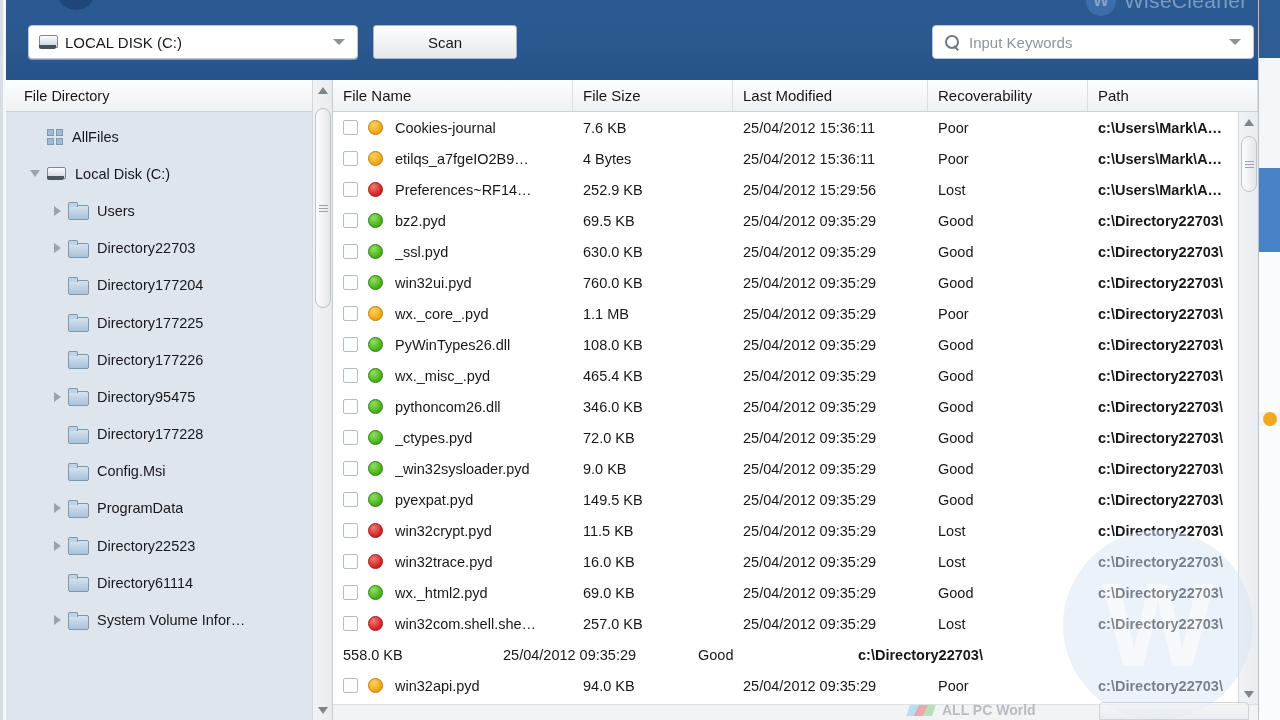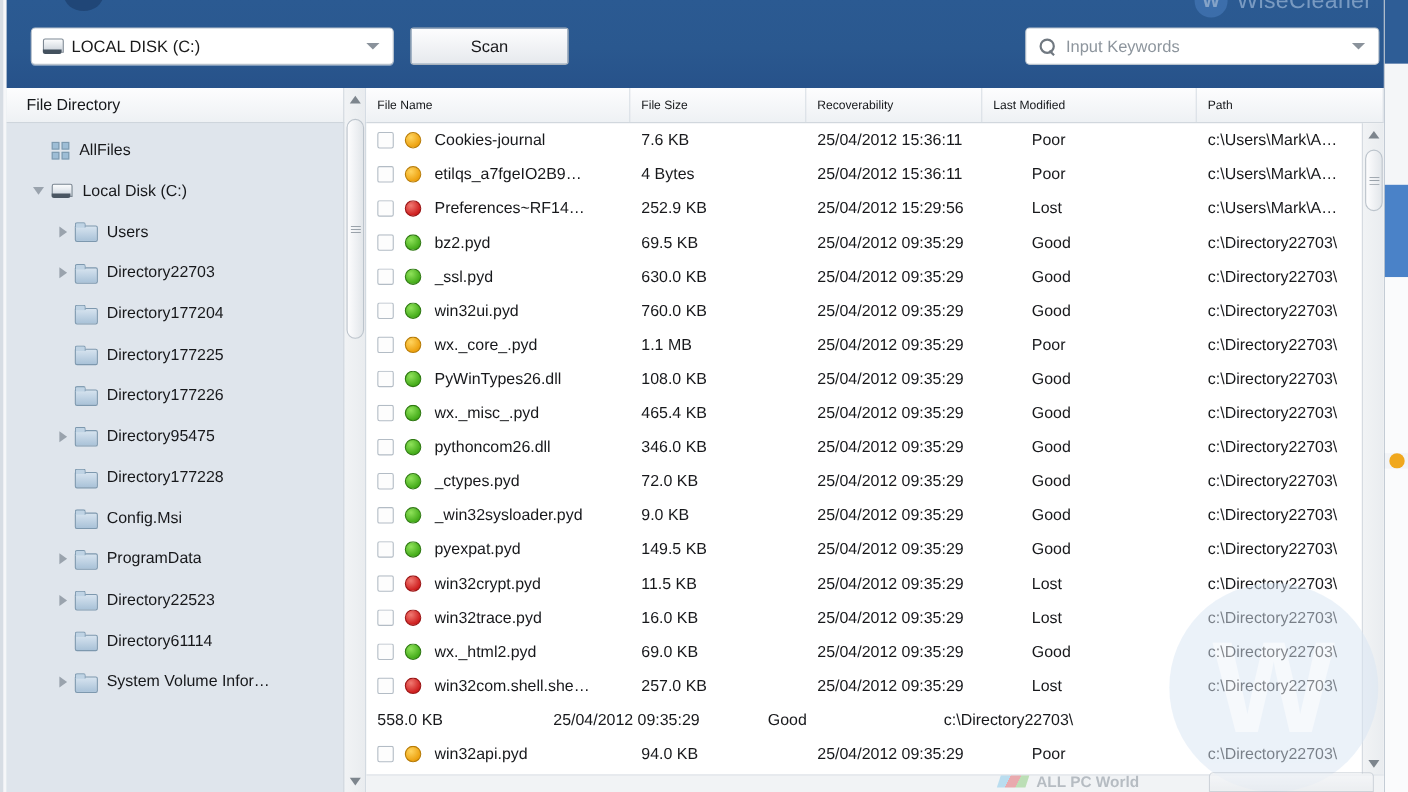--- a/index.html
+++ b/index.html
@@ -189,40 +189,40 @@
   .grip { width:9px; height:7px; background:
       repeating-linear-gradient(#9aa2aa 0 1px, transparent 1px 3px); }
 
   
   .list-pane { flex: 1 1 auto; position: relative; background: #fff; }
   .list-head {
     height: 32px; background: linear-gradient(#fdfdfe,#eef1f4);
     border-bottom: 1px solid #ccd3da; display: flex; align-items: stretch;
   }
   .hcell {
-    display:flex; align-items:center; font-size: 11px; color:#15171a;
+    display:flex; align-items:center; font-size: 15px; color:#15171a;
     border-right: 1px solid #d9dfe5; padding-left: 10px; white-space: nowrap;
   }
   .c-name { width: 240px; flex:0 0 auto; }
   .c-size { width: 160px; flex:0 0 auto; }
   .c-mod  { width: 195px; flex:0 0 auto; }
   .c-rec  { width: 160px; flex:0 0 auto; }
   .c-path { flex: 1 1 auto; }
 
   .rows { position:absolute; top:32px; left:0; right:20px; bottom:16px; overflow:hidden; }
   .row {
     display:flex; align-items:center; height: 31px; font-size: 14.5px; color:#17181b;
     white-space: nowrap;
   }
   .cell { padding-left:10px; flex:0 0 auto; overflow:hidden; }
   .cell.name { width:240px; display:flex; align-items:center; padding-left:0; }
   .cell.size { width:160px; }
   .cell.mod  { width:195px; }
   .cell.rec  { width:160px; }
-  .cell.path { flex:1 1 auto; }
+  .cell.path { flex:1 1 auto;font-weight:bold; }
   .chk {
     width: 15px; height: 15px; margin-left: 10px; margin-right: 10px; flex:0 0 auto;
     background:#fdfdfd; border:1px solid #b3bcc5; border-radius: 2px;
   }
   .dot {
     width: 15px; height: 15px; border-radius: 50%; margin-right: 12px; flex:0 0 auto;
   }
   .dot.good { background: radial-gradient(circle at 35% 30%, #8fe25a, #46ad1b 70%); border:1px solid #2f7a12; }
   .dot.poor { background: radial-gradient(circle at 35% 30%, #ffd45e, #eda211 70%); border:1px solid #b87c06; }
   .dot.lost { background: radial-gradient(circle at 35% 30%, #f07a72, #cf2020 70%); border:1px solid #9b1515; }
@@ -406,22 +406,22 @@
           <div class="vs-dn">
               <span class="tri-dn"></span>
             </div>
         </div>
       </div>
 
       <div class="list-pane">
         <div class="list-head" id="list-head">
             <div class="hcell c-name">File Name</div>
             <div class="hcell c-size">File Size</div>
+            <div class="hcell c-mod">Last Modified</div>
             <div class="hcell c-rec">Recoverability</div>
-            <div class="hcell c-mod">Last Modified</div>
             <div class="hcell c-path">Path</div>
           </div>
         <div class="rows" id="rows">
             <div class="row">
               <div class="cell name">
                 <span class="chk"></span>
                 <span class="dot poor"></span>
                 <span class="fname">Cookies-journal</span>
               </div>
               <div class="cell size">7.6 KB</div>

